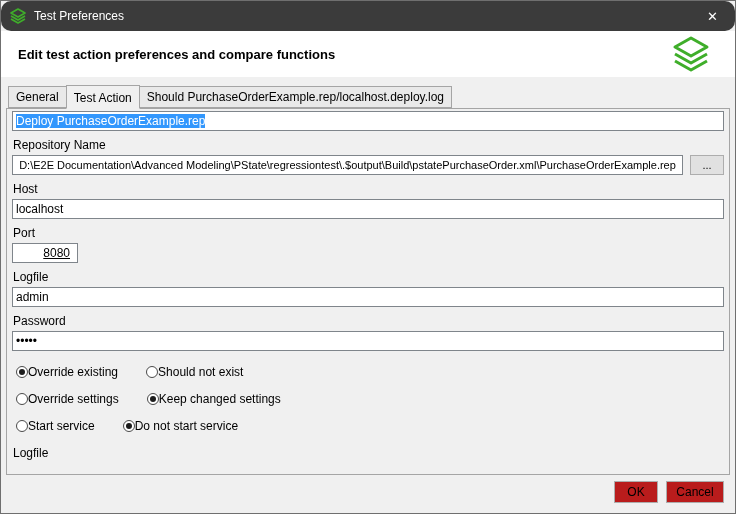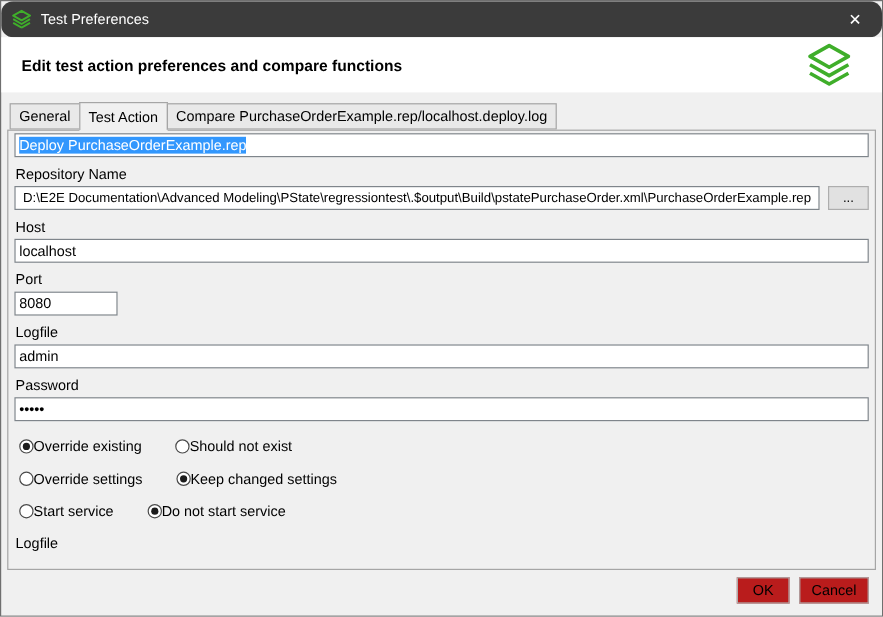--- a/index.html
+++ b/index.html
@@ -89,21 +89,21 @@
     flex: 0 0 34px; width: 34px; height: 20px;
     border: 1px solid #adadad; background: #e1e1e1;
     font-family: "Liberation Sans", sans-serif;
     font-size: 11px; line-height: 1; color: #000;
     cursor: default;
   }
 
   .name-display { line-height: 18px; overflow: hidden; white-space: nowrap; }
   .name-display .selection { background: #3297fd; color: #ffffff; }
 
-  .port-input { width: 86px; padding-right: 7px; }
+  .port-input { width: 66px; text-align: right; padding-right: 7px; text-decoration: underline; }
 
   
   .radio-area { margin: 14px 4px 0 4px; }
   .radio-row { margin-bottom: 13px; display: flex; align-items: center; }
   .radio-option {
     display: inline-flex; align-items: center; gap: 0;
     font-size: 12px; color: #000; margin-right: 28px; cursor: default;
   }
   .radio-circle {
     width: 12px; height: 12px;
@@ -160,21 +160,21 @@
           <path d="M4 20 L20 29 L36 20"></path>
           <path d="M4 27 L20 36 L36 27"></path>
         </g>
       </svg>
     </span>
   </div>
 
   <div class="tabstrip">
     <div class="tab">General</div>
     <div class="tab active">Test Action</div>
-    <div class="tab">Compare PurchaseOrderExample.rep/localhost.deploy.log</div>
+    <div class="tab">Should PurchaseOrderExample.rep/localhost.deploy.log</div>
   </div>
 
   <div class="panel">
 
     <div class="text-input name-display">
       <span class="selection">Deploy PurchaseOrderExample.rep</span>
     </div>
 
     <div class="field-label">Repository Name</div>
     <div class="input-row">

